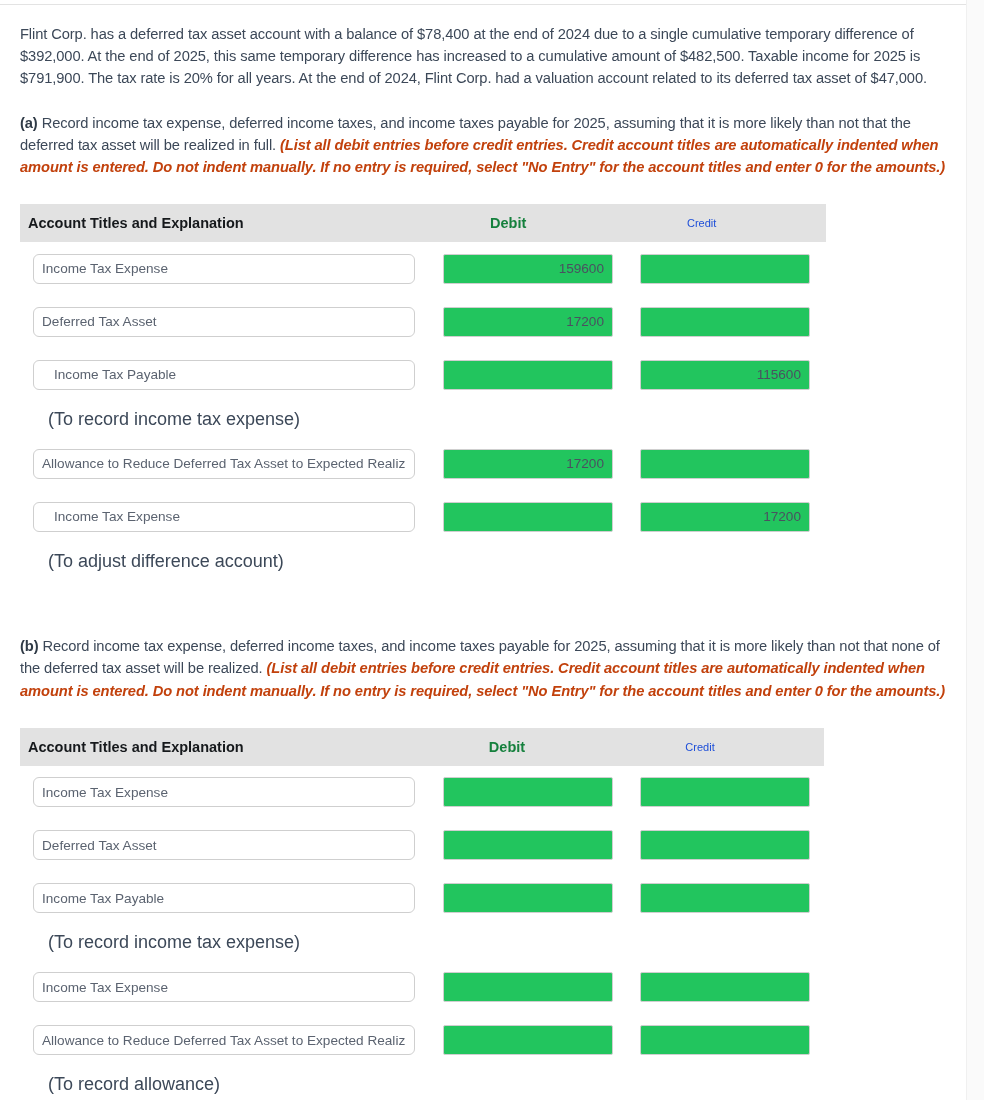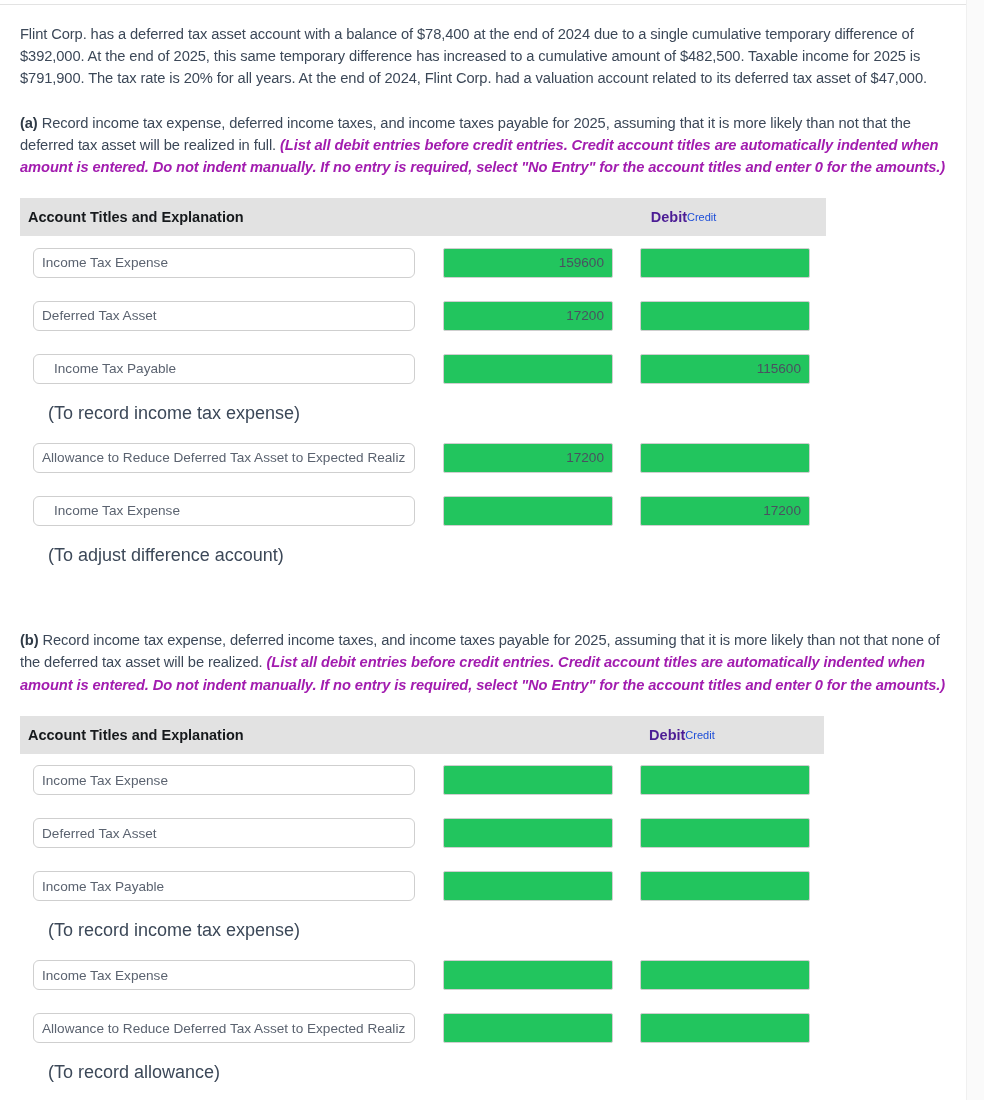--- a/index.html
+++ b/index.html
@@ -60,28 +60,28 @@
   }
   .qblock {
     margin: 22px 0 0 0;
     width: 930px;
   }
   .qlabel {
     font-weight: bold;
     color: #2f3a46;
   }
   .hint {
-    color: #a21caf;
+    color: #c2410c;
     font-weight: bold;
     font-style: italic;
   }
 
   
   .journal {
-    margin-top: 20px;
+    margin-top: 26px;
   }
   .jt-head {
     display: flex;
     align-items: center;
     background: #e2e2e2;
     height: 38px;
     box-sizing: border-box;
   }
   .jt-head.a { width: 806px; }
   .jt-head.b { width: 804px; }
@@ -91,22 +91,21 @@
     box-sizing: border-box;
     font-weight: bold;
     font-size: 14.5px;
     color: #16191c;
   }
   .jt-head .h-debit {
     width: 197px;
     box-sizing: border-box;
     font-weight: bold;
     font-size: 14.5px;
-    color: #4c1d95;
-    text-align: right;
+    color: #15803d;
   }
   .jt-head .h-credit {
     width: 139px;
     box-sizing: border-box;
     font-weight: normal;
     font-size: 11px;
     color: #1d4ed8;
   }
 
   .jrow {

